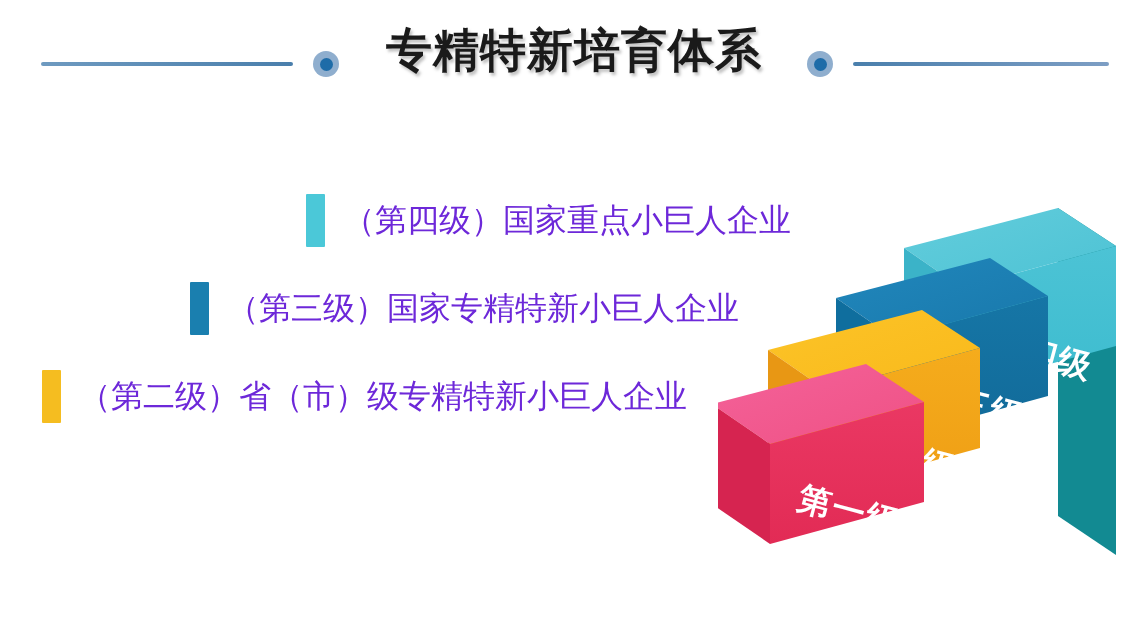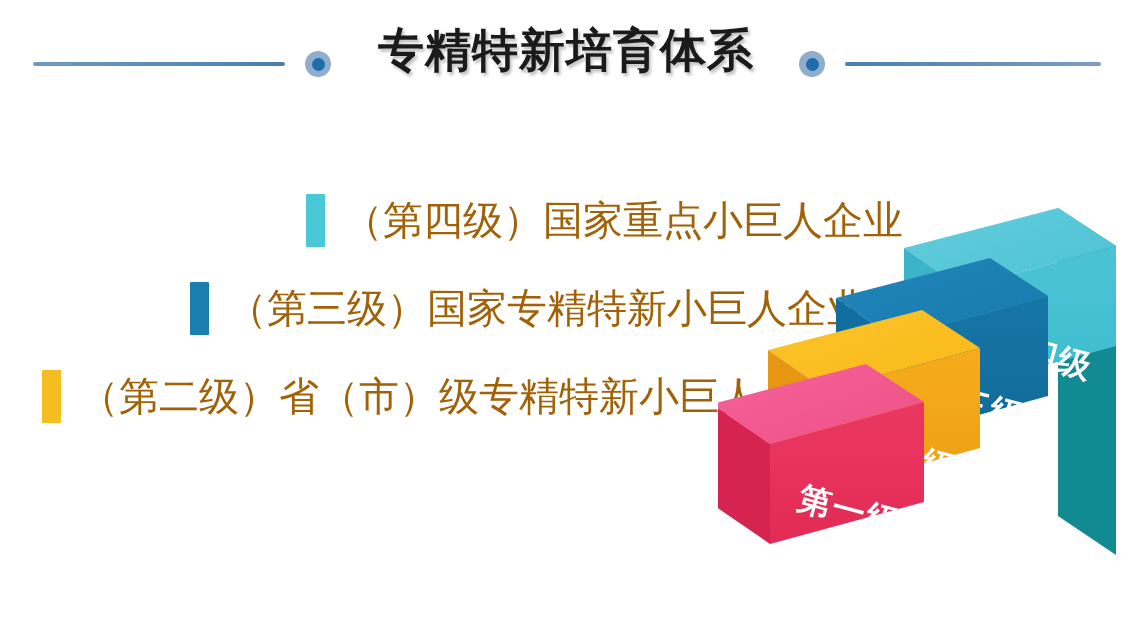--- a/index.html
+++ b/index.html
@@ -4,41 +4,41 @@
 <style>
   html,body{margin:0;padding:0;}
   body{
     width:1132px;height:643px;background:#ffffff;
     font-family:"DejaVu Sans","Liberation Sans",sans-serif;
     overflow:hidden;position:relative;
   }
   #stage{position:absolute;inset:0;}
 
   
-  .header{position:absolute;left:0;top:0;width:940px;height:120px;}
+  .header{position:absolute;left:8px;top:0;width:940px;height:120px;}
   .rule{position:absolute;height:4px;border-radius:2px;}
   .rule.left{left:33px;top:62px;width:252px;
     background:linear-gradient(to right,#6e9ac0,#4a7fac);}
   .rule.right{left:845px;top:62px;width:256px;
     background:linear-gradient(to right,#4a7fac,#7d9ec4);}
   .dot{position:absolute;width:26px;height:26px;border-radius:50%;
        background:#8faece;display:flex;align-items:center;justify-content:center;}
   .dot::after{content:"";width:13px;height:13px;border-radius:50%;background:#1e6ca8;}
   .dot.left{left:305px;top:51px;}
   .dot.right{left:799px;top:51px;}
   .title{position:absolute;left:0;top:23px;width:1132px;text-align:center;
     font-size:46px;font-weight:bold;letter-spacing:1px;color:#1a1a1a;
     line-height:54px;white-space:nowrap;
     text-shadow:2px 3px 3px rgba(120,120,120,.45);}
 
   
   .rows{position:absolute;left:0;top:150px;width:1132px;height:430px;}
   .row{position:absolute;display:flex;align-items:center;height:64px;white-space:nowrap;}
   .row .bar{width:19px;height:53px;flex:0 0 19px;border-radius:1px;}
-  .row .txt{font-size:40px;color:#a16207;line-height:50px;
+  .row .txt{font-size:32px;color:#6d28d9;line-height:50px;
             margin-left:18px;letter-spacing:0px;}
   .row.r4{left:306px;top:38px;}
   .row.r3{left:190px;top:126px;}
   .row.r2{left:42px;top:214px;}
   .row.r1{left:16px;top:302px;}
 
   
   .stairs{position:absolute;left:718px;top:160px;width:414px;height:450px;}
   .stairs svg{display:block;}
   .steplabel{font-family:"DejaVu Sans","Liberation Sans",sans-serif;

